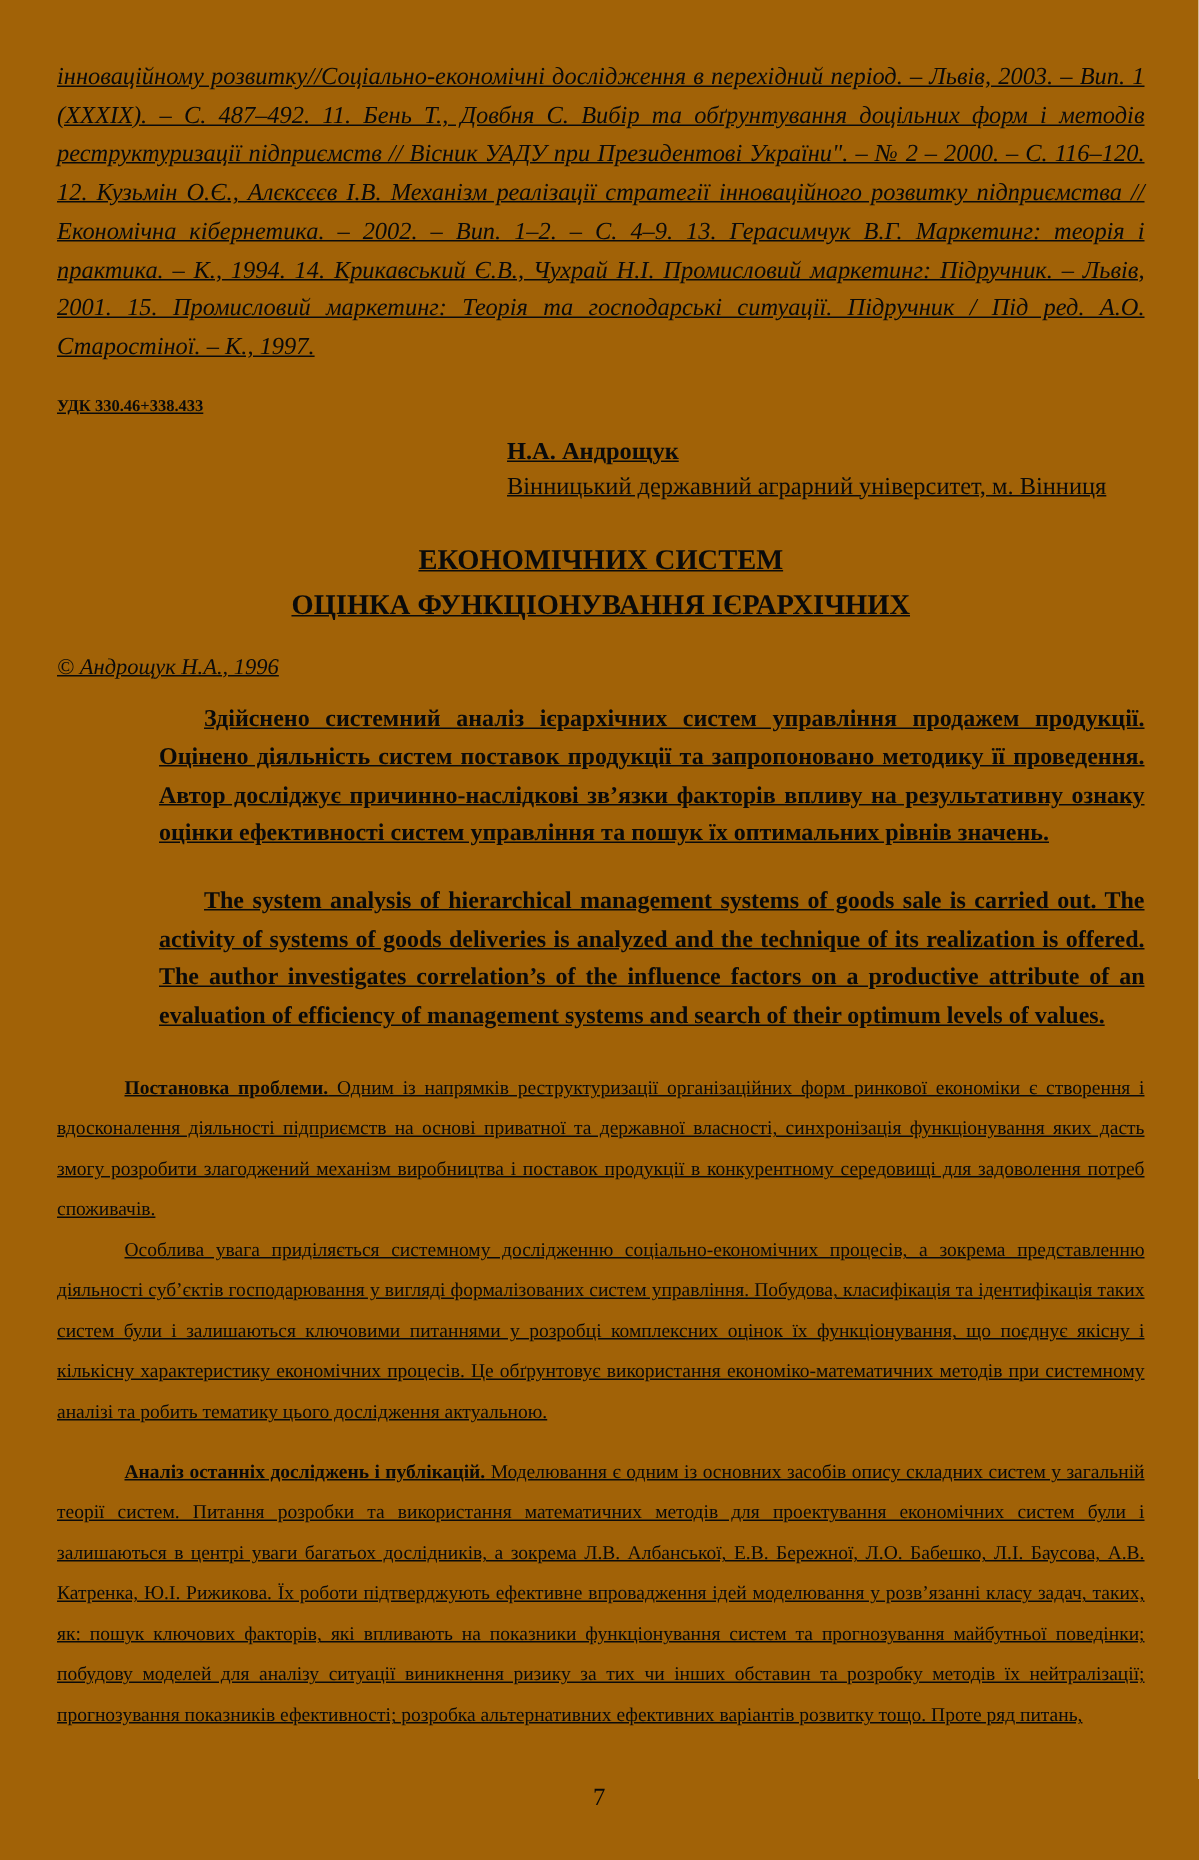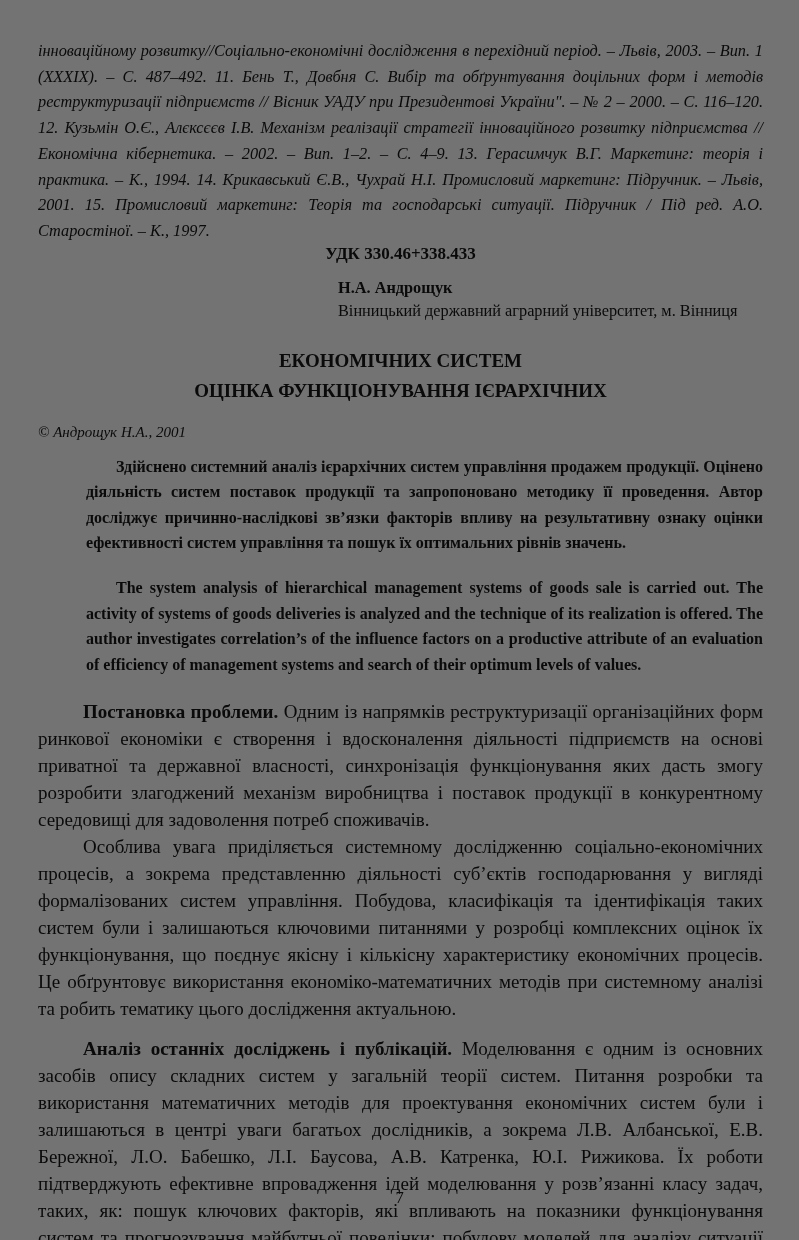--- a/index.html
+++ b/index.html
@@ -4,38 +4,40 @@
 <style>
   html, body {
     margin: 0;
     padding: 0;
     background: #ffffff;
   }
   .page {
     position: relative;
     width: 799px;
     height: 1240px;
-    background: #737373;
+    background: #a16207;
     color: #0a0a0a;
     font-family: "Liberation Serif", serif;
     box-sizing: border-box;
     padding: 38px 36px 0 38px;
     overflow: hidden;
+    text-decoration: underline;
   }
   p { margin: 0; }
   .refs {
     font-style: italic;
     font-size: 16.3px;
     line-height: 25.7px;
     text-align: justify;
   }
   .udk {
-    text-align: center;
+    margin-top: 21px;
+    text-align: left;
     font-weight: bold;
-    font-size: 17px;
+    font-size: 11px;
   }
   .byline {
     margin-top: 12px;
     margin-left: 300px;
     text-align: left;
     font-size: 16.3px;
     line-height: 23px;
   }
   .author { font-weight: bold; }
   .title {
@@ -45,32 +47,32 @@
     font-size: 19px;
     line-height: 30px;
   }
   .copyright {
     margin-top: 18px;
     font-style: italic;
     font-size: 15px;
   }
   .abstract {
     margin-top: 13px;
-    margin-left: 48px;
+    margin-left: 68px;
     text-indent: 30px;
     font-weight: bold;
     text-align: justify;
     font-size: 16px;
     line-height: 25.6px;
   }
   .abstract.en { margin-top: 19px; }
   .body-par {
     text-indent: 45px;
     text-align: justify;
-    font-size: 19px;
+    font-size: 13px;
     line-height: 27px;
   }
   .body-par.first { margin-top: 21px; }
   .body-par.gap { margin-top: 13px; }
   .page-number {
     position: absolute;
     bottom: 32px;
     left: 0;
     width: 100%;
     text-align: center;
@@ -89,21 +91,21 @@
   <div class="byline">
     <div class="author">Н.А. Андрощук</div>
     <div class="affil">Вінницький державний аграрний університет, м. Вінниця</div>
   </div>
 
   <div class="title">
     <div>ЕКОНОМІЧНИХ СИСТЕМ</div>
     <div>ОЦІНКА ФУНКЦІОНУВАННЯ ІЄРАРХІЧНИХ</div>
   </div>
 
-  <p class="copyright">© Андрощук Н.А., 2001</p>
+  <p class="copyright">© Андрощук Н.А., 1996</p>
 
   <p class="abstract uk">Здійснено системний аналіз ієрархічних систем управління продажем продукції. Оцінено діяльність систем поставок продукції та запропоновано методику її проведення. Автор досліджує причинно-наслідкові зв’язки факторів впливу на результативну ознаку оцінки ефективності систем управління та пошук їх оптимальних рівнів значень.</p>
 
   <p class="abstract en">The system analysis of hierarchical management systems of goods sale is carried out. The activity of systems of goods deliveries is analyzed and the technique of its realization is offered. The author investigates correlation’s of the influence factors on a productive attribute of an evaluation of efficiency of management systems and search of their optimum levels of values.</p>
 
   <p class="body-par first"><b>Постановка проблеми.</b><span> Одним із напрямків реструктуризації організаційних форм ринкової економіки є створення і вдосконалення діяльності підприємств на основі приватної та державної власності, синхронізація функціонування яких дасть змогу розробити злагоджений механізм виробництва і поставок продукції в конкурентному середовищі для задоволення потреб споживачів.</span></p>
 
   <p class="body-par"><span>Особлива увага приділяється системному дослідженню соціально-економічних процесів, а зокрема представленню діяльності суб’єктів господарювання у вигляді формалізованих систем управління. Побудова, класифікація та ідентифікація таких систем були і залишаються ключовими питаннями у розробці комплексних оцінок їх функціонування, що поєднує якісну і кількісну характеристику економічних процесів. Це обґрунтовує використання економіко-математичних методів при системному аналізі та робить тематику цього дослідження актуальною.</span></p>
 
   <p class="body-par gap"><b>Аналіз останніх досліджень і публікацій.</b><span> Моделювання є  одним із основних засобів опису складних систем у загальній теорії систем. Питання розробки та використання математичних методів для проектування економічних систем були і залишаються в центрі уваги багатьох дослідників, а зокрема Л.В. Албанської, Е.В. Бережної, Л.О. Бабешко, Л.І. Баусова, А.В. Катренка, Ю.І. Рижикова. Їх роботи підтверджують ефективне впровадження ідей моделювання у розв’язанні класу задач, таких, як: пошук ключових факторів, які впливають на показники функціонування систем та прогнозування майбутньої поведінки; побудову моделей для аналізу ситуації виникнення ризику за тих чи інших обставин та розробку методів їх нейтралізації; прогнозування показників ефективності; розробка альтернативних ефективних варіантів розвитку тощо. Проте ряд питань,</span></p>

